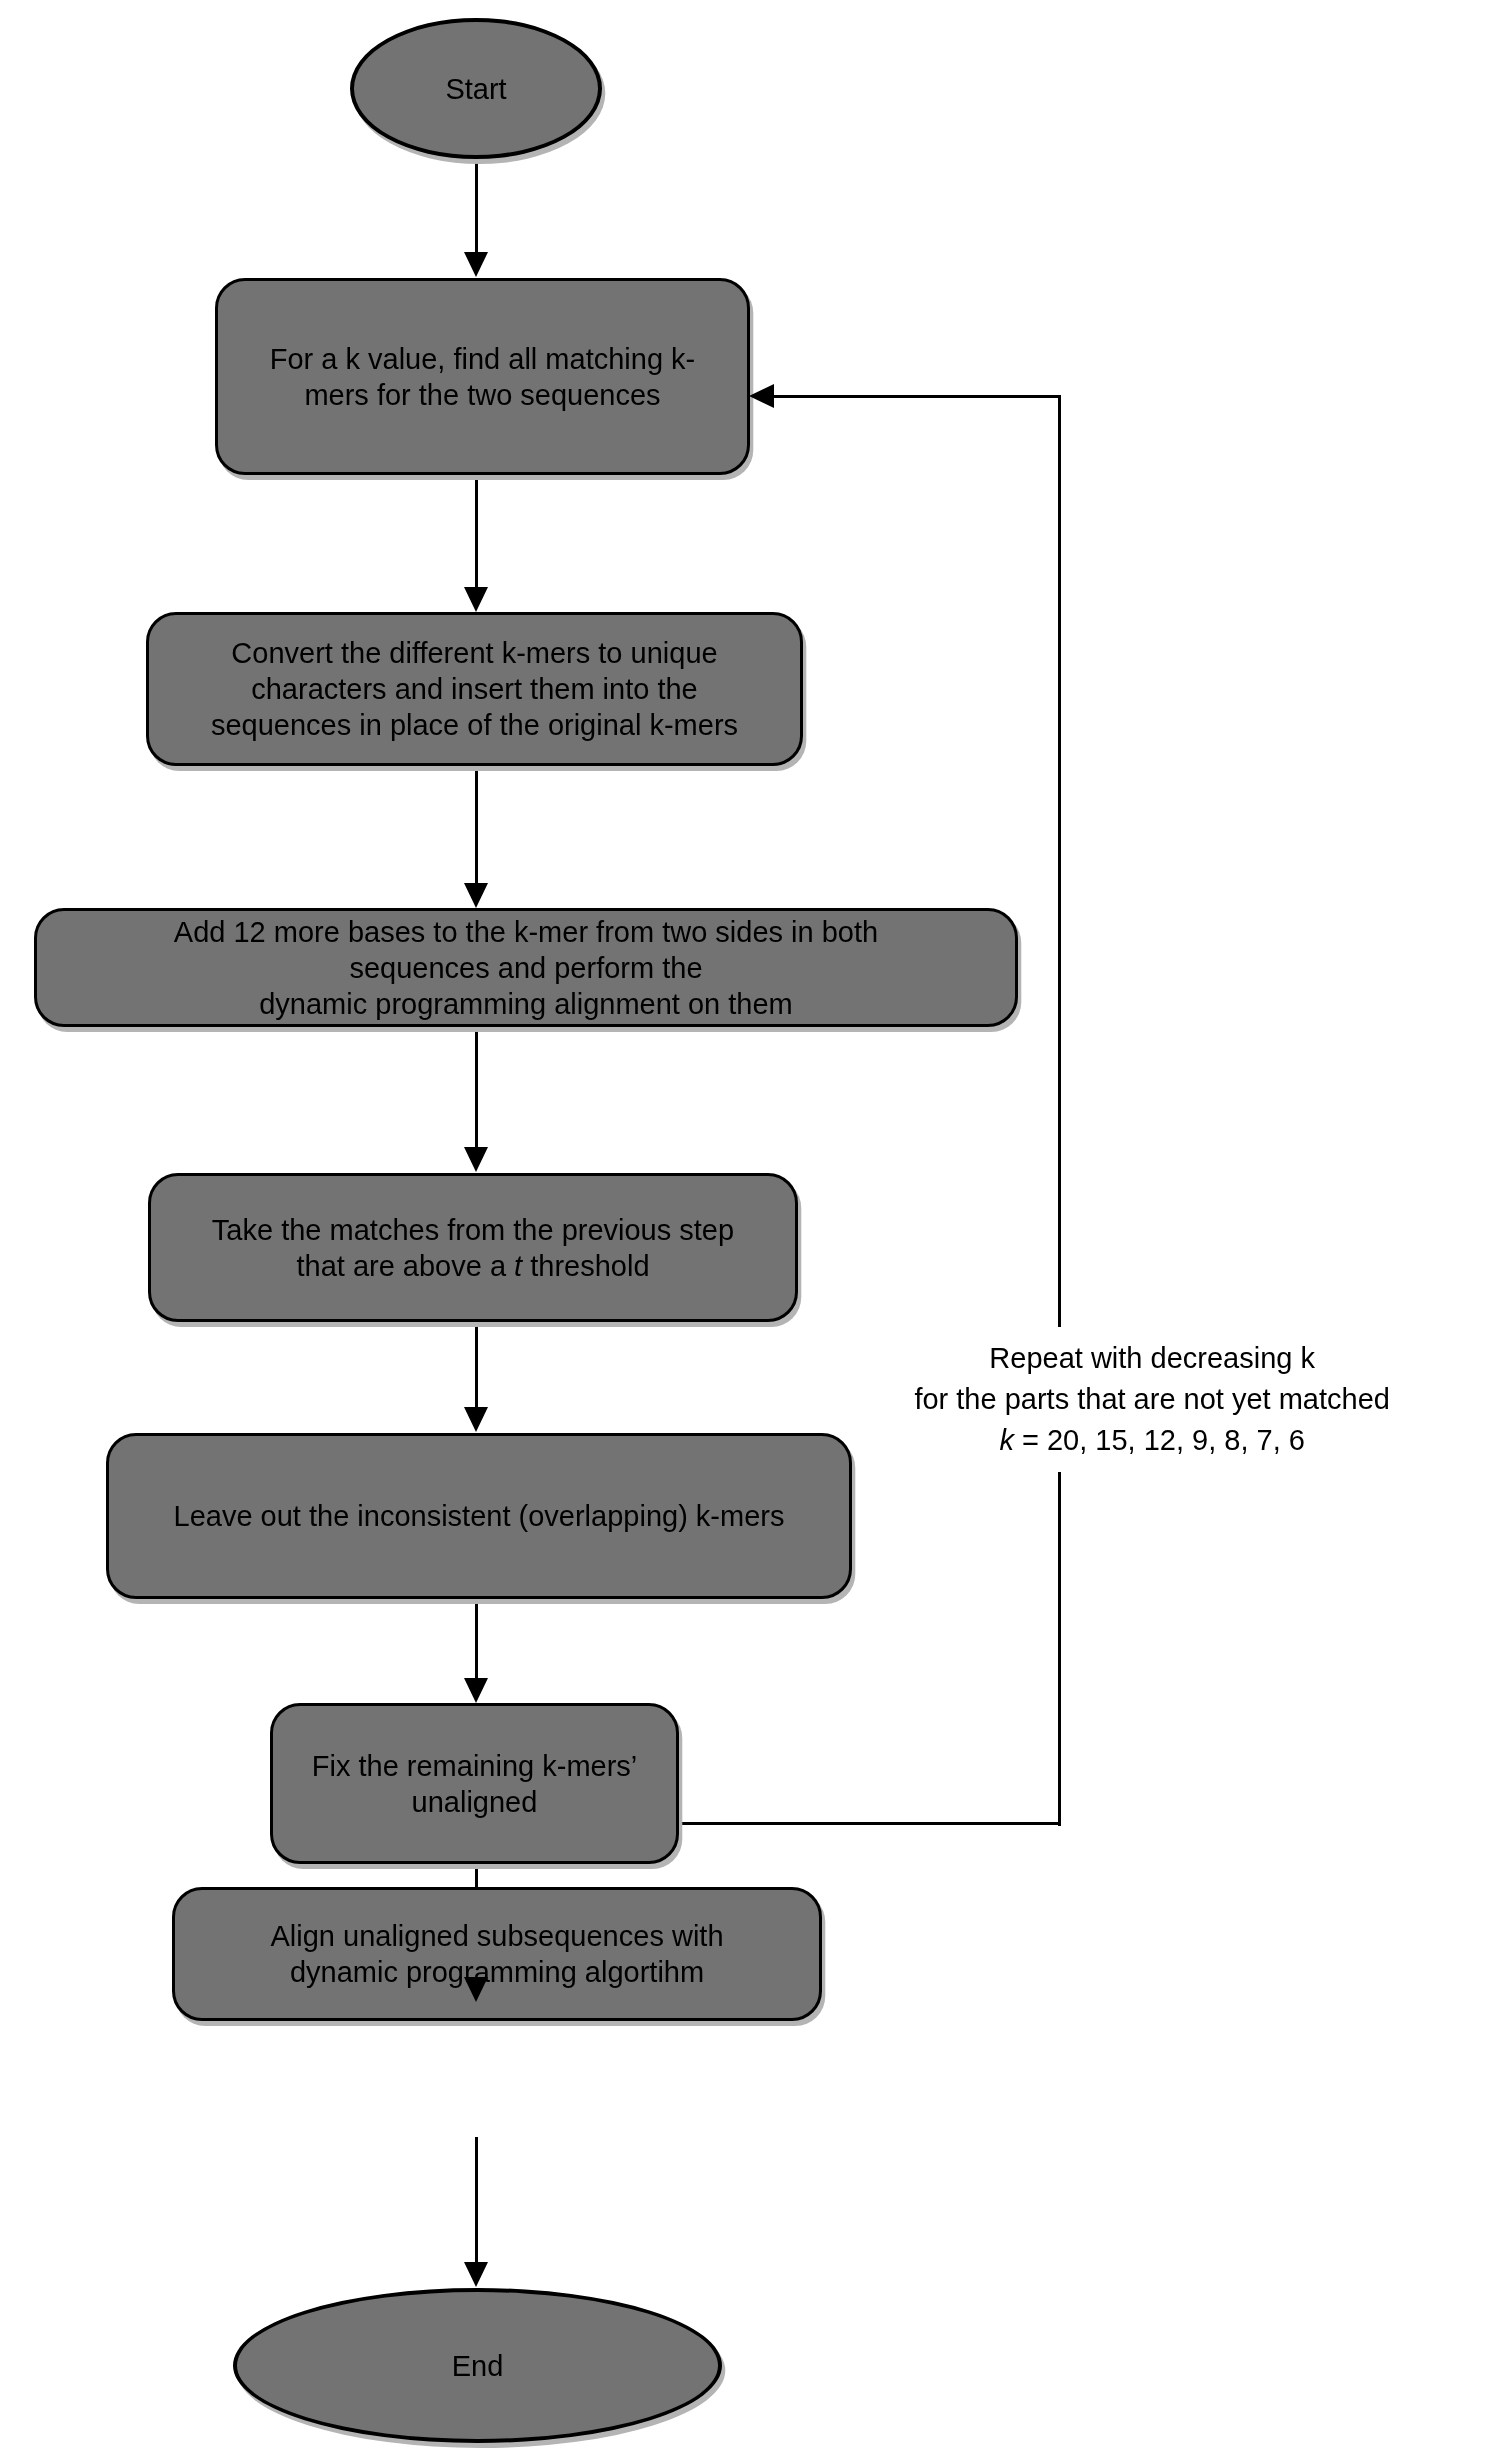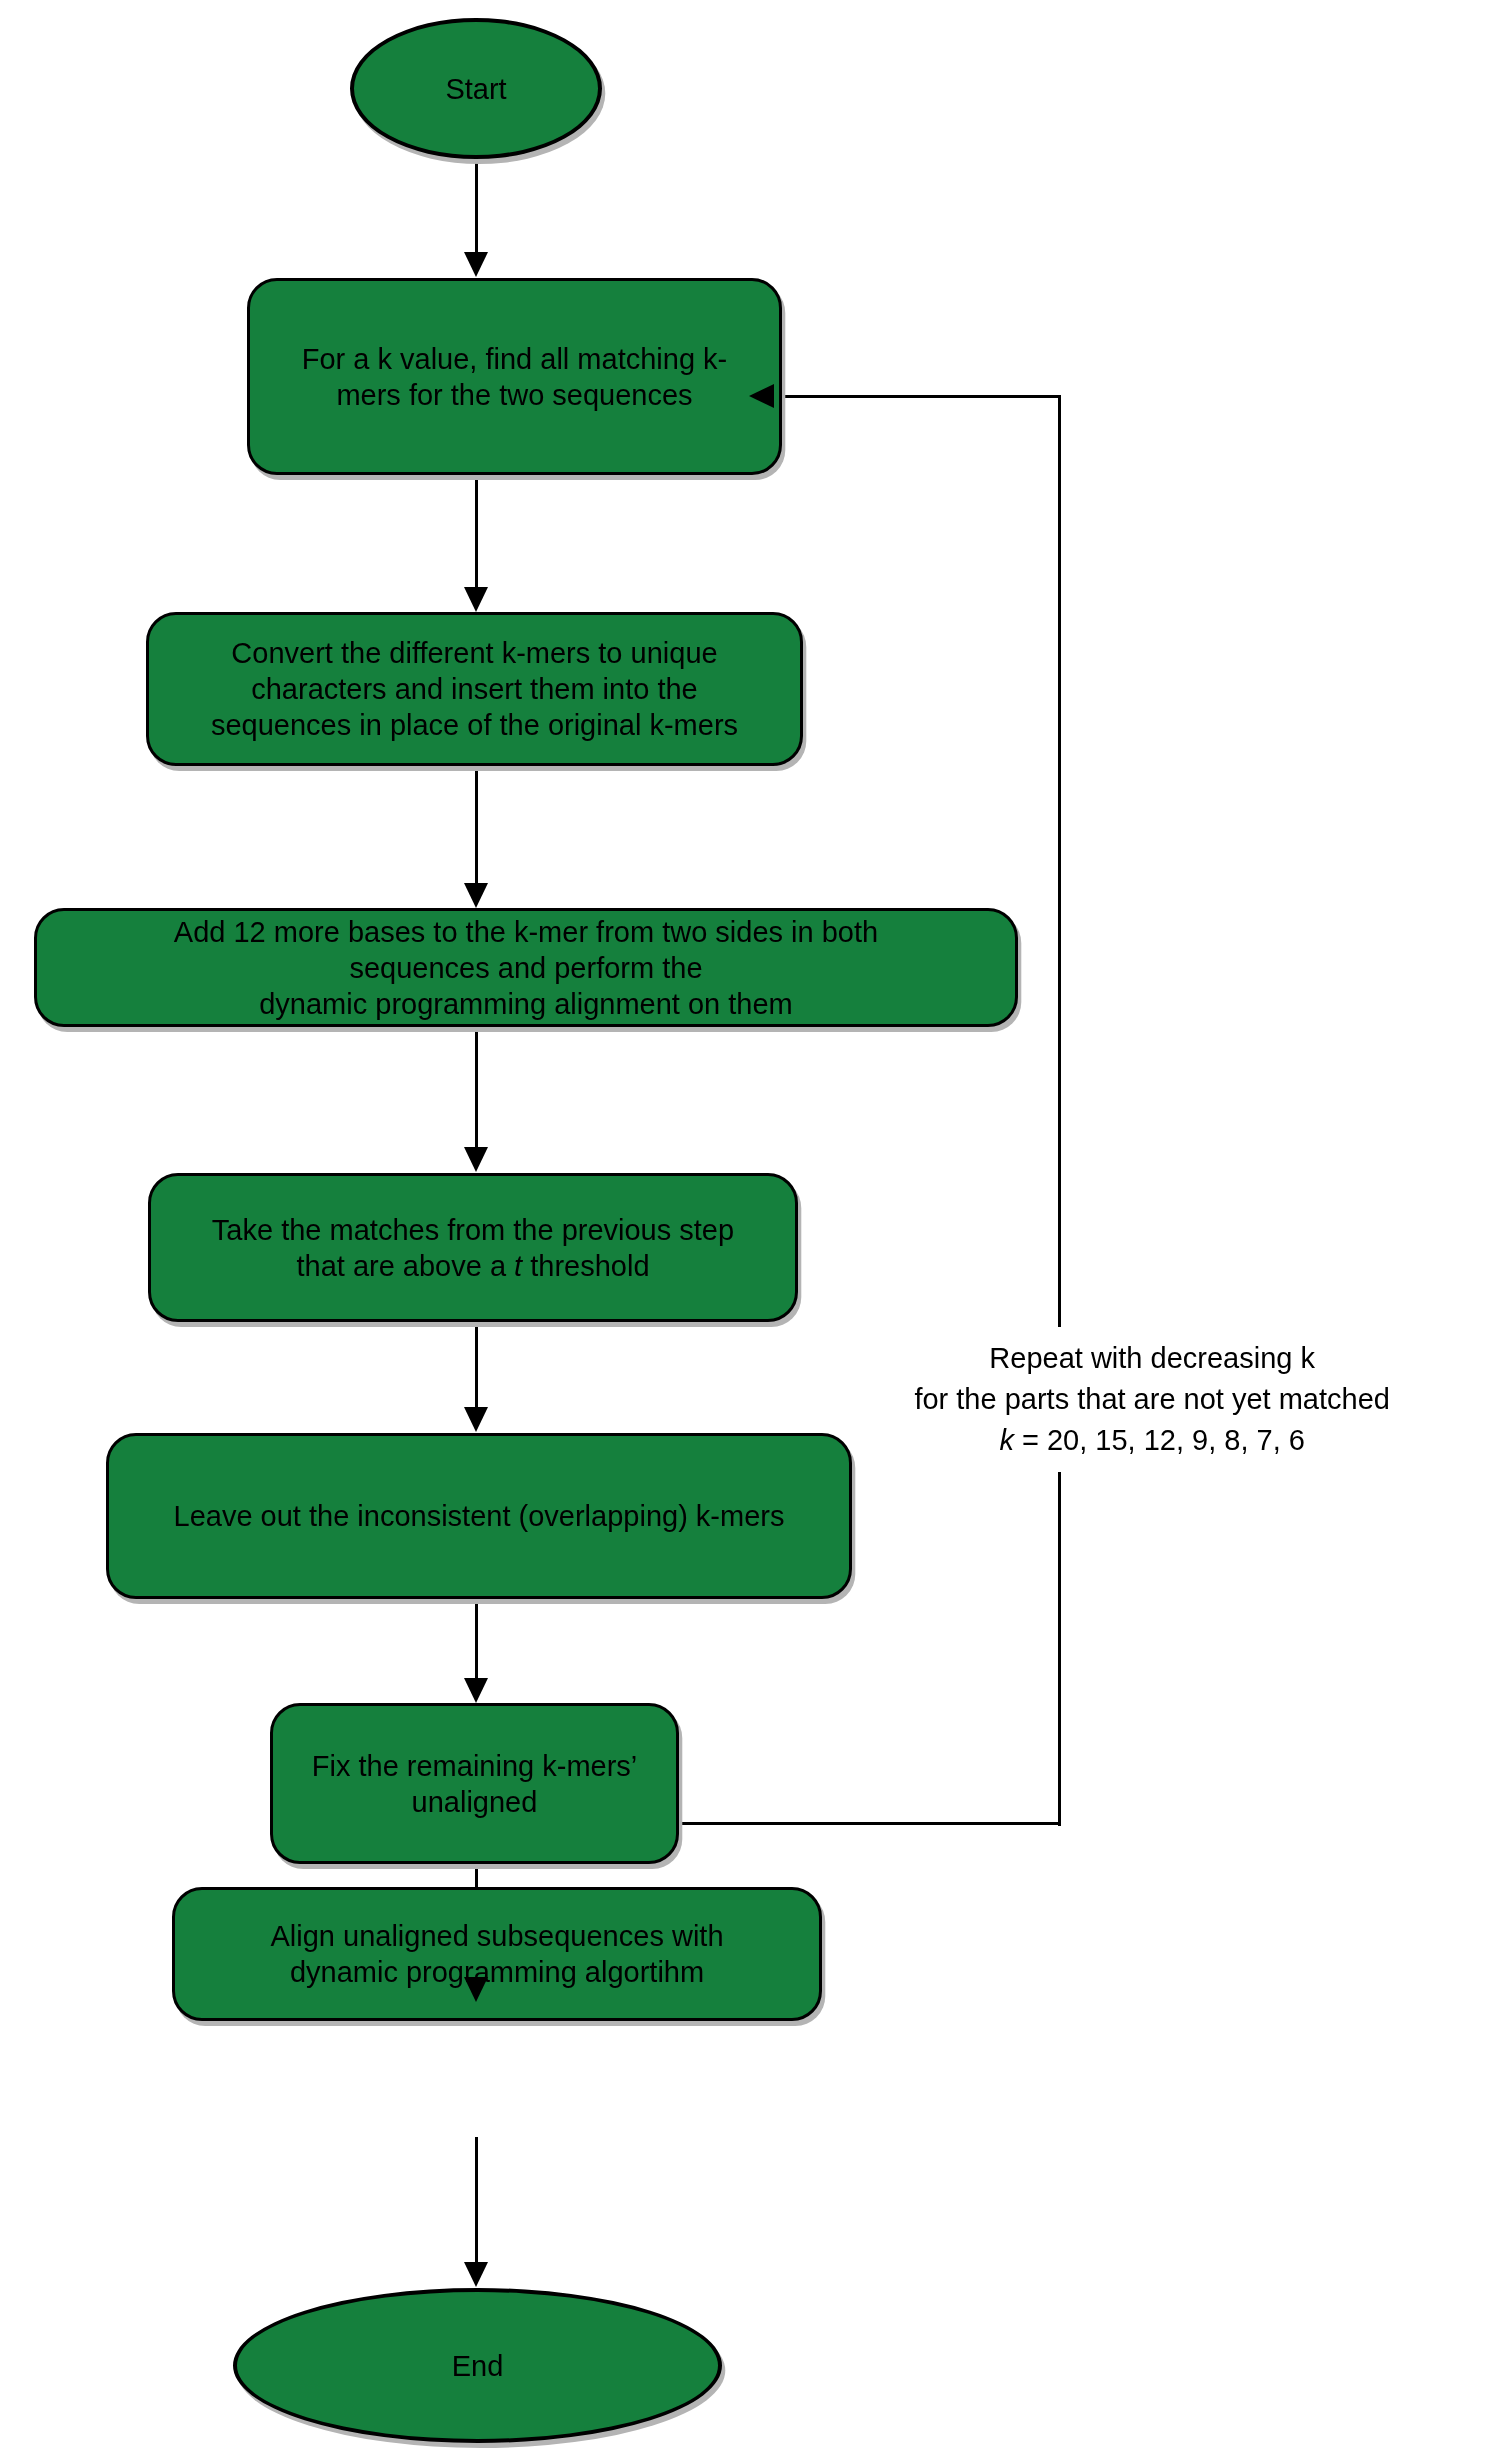--- a/index.html
+++ b/index.html
@@ -8,21 +8,21 @@
     width:1508px;
     height:2450px;
     background:#ffffff;
     font-family:"Liberation Sans", sans-serif;
     color:#000000;
     overflow:hidden;
   }
   .node {
     position:absolute;
     box-sizing:border-box;
-    background:#15803d;
+    background:#737373;
     border:3.9px solid #000000;
     display:flex;
     flex-direction:column;
     align-items:center;
     justify-content:center;
     text-align:left;
     font-size:29px;
     line-height:36px;
     box-shadow:3.3px 5px 0.6px #b4b4b4;
     z-index:1;
@@ -49,21 +49,21 @@
     line-height:41px;
     text-align:center;
     padding:11px 14.4px;
     z-index:2;
     white-space:nowrap;
   }
   .var { font-style:italic; }
 
   
   #start { left:350px;  top:18px;   width:252px;  height:141px; }
-  #box1  { left:215px;  top:278px;  width:535px;  height:197px;margin-left:32px; }
+  #box1  { left:215px;  top:278px;  width:535px;  height:197px; }
   #box2  { left:146px;  top:612px; width:657px; height:154px; }
   #box3  { left:34px;   top:908px; width:984px; height:119px; }
   #box4  { left:148px;  top:1173px; width:650px; height:149px; }
   #box5  { left:106px;  top:1433px; width:746px; height:166px; }
   #box6  { left:270px;  top:1703px; width:409px;  height:161px; }
   #box7  { left:172px;  top:1887px; width:650px; height:134px; }
   #end   { left:233px;  top:2288px; width:489px;  height:155px; }
 
   
   #e1 { left:475px; top:159px;  width:3.3px; height:96px; }

